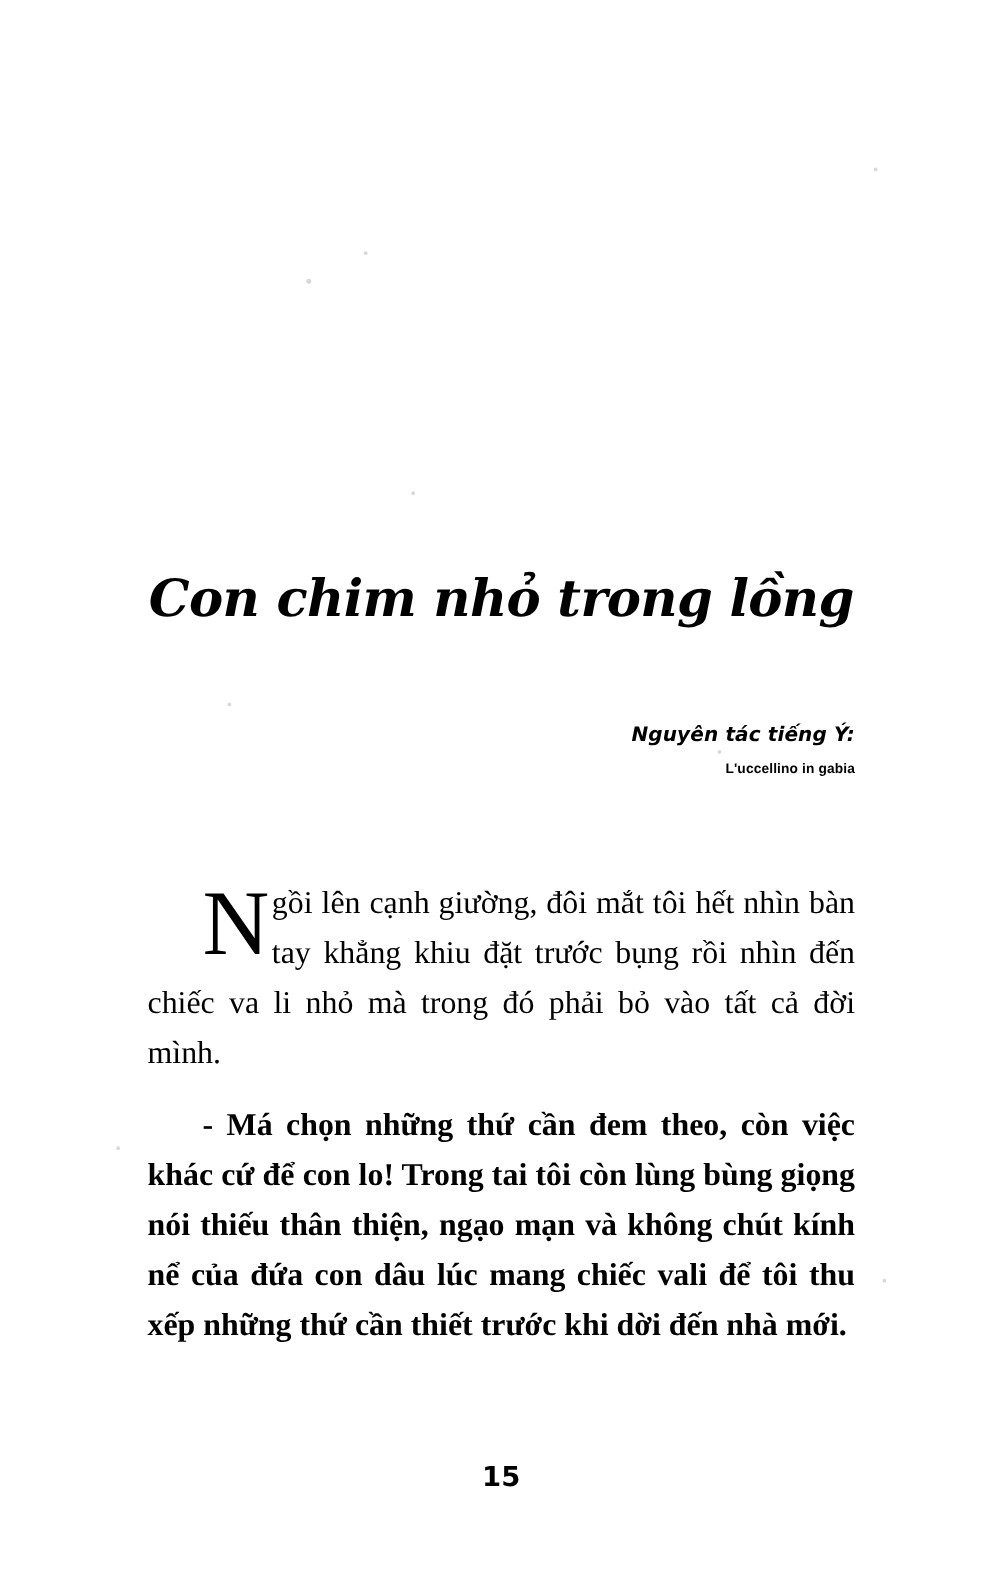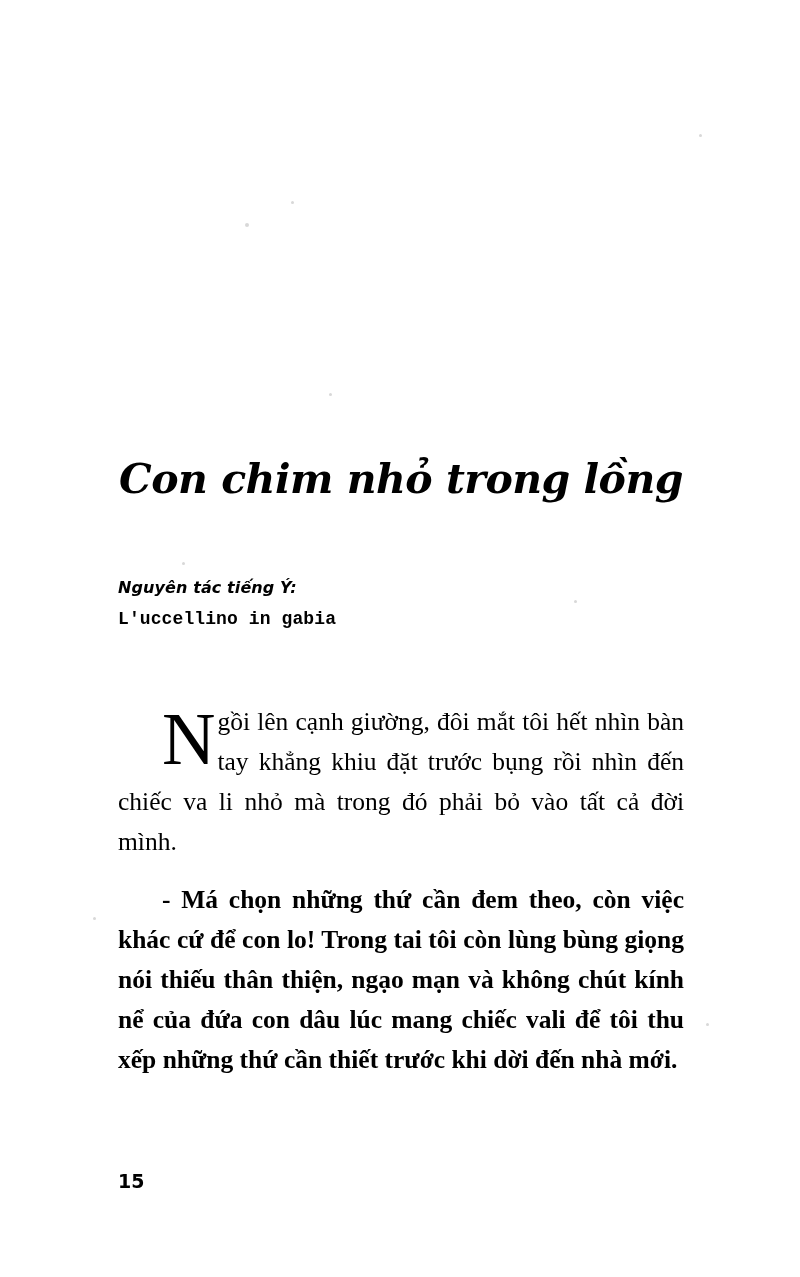--- a/index.html
+++ b/index.html
@@ -55,34 +55,34 @@
     color: #000;
     line-height: 1.1;
     white-space: nowrap;
   }
 
   .source-block {
     position: absolute;
     top: 566px;
     left: 0;
     width: 566px;
-    text-align: left;
+    text-align: right;
   }
   .source-label {
     font-family: "DejaVu Sans", sans-serif;
     font-weight: bold;
     font-style: italic;
     font-size: 16px;
     letter-spacing: 0.1px;
     margin-bottom: 12px;
   }
   .source-title {
-    font-family: Liberation Mono, monospace;
+    font-family: Liberation Sans, sans-serif;
     font-weight: bold;
-    font-size: 18px;
+    font-size: 11px;
     letter-spacing: 0.1px;
   }
 
   .body-text {
     position: absolute;
     top: 690px;
     left: 0;
     width: 566px;
     font-family: "Liberation Serif", serif;
     font-size: 25.5px;
@@ -111,23 +111,24 @@
     line-height: 62px;
     padding: 4px 2px 0 44px;
     margin-top: 2px;
   }
 
   .page-number {
     position: absolute;
     top: 1158px;
     left: 0;
     width: 566px;
+    text-align: center;
     font-family: "DejaVu Sans", sans-serif;
     font-weight: bold;
-    font-size: 19px;
+    font-size: 22px;
   }
 </style>
 </head>
 <body>
 
 <div class="page">
 
   <div class="speck" style="left:699px; top:122px; width:3px; height:3px;"></div>
   <div class="speck" style="left:291px; top:189px; width:3px; height:3px;"></div>
   <div class="speck" style="left:245px; top:211px; width:4px; height:4px;"></div>

